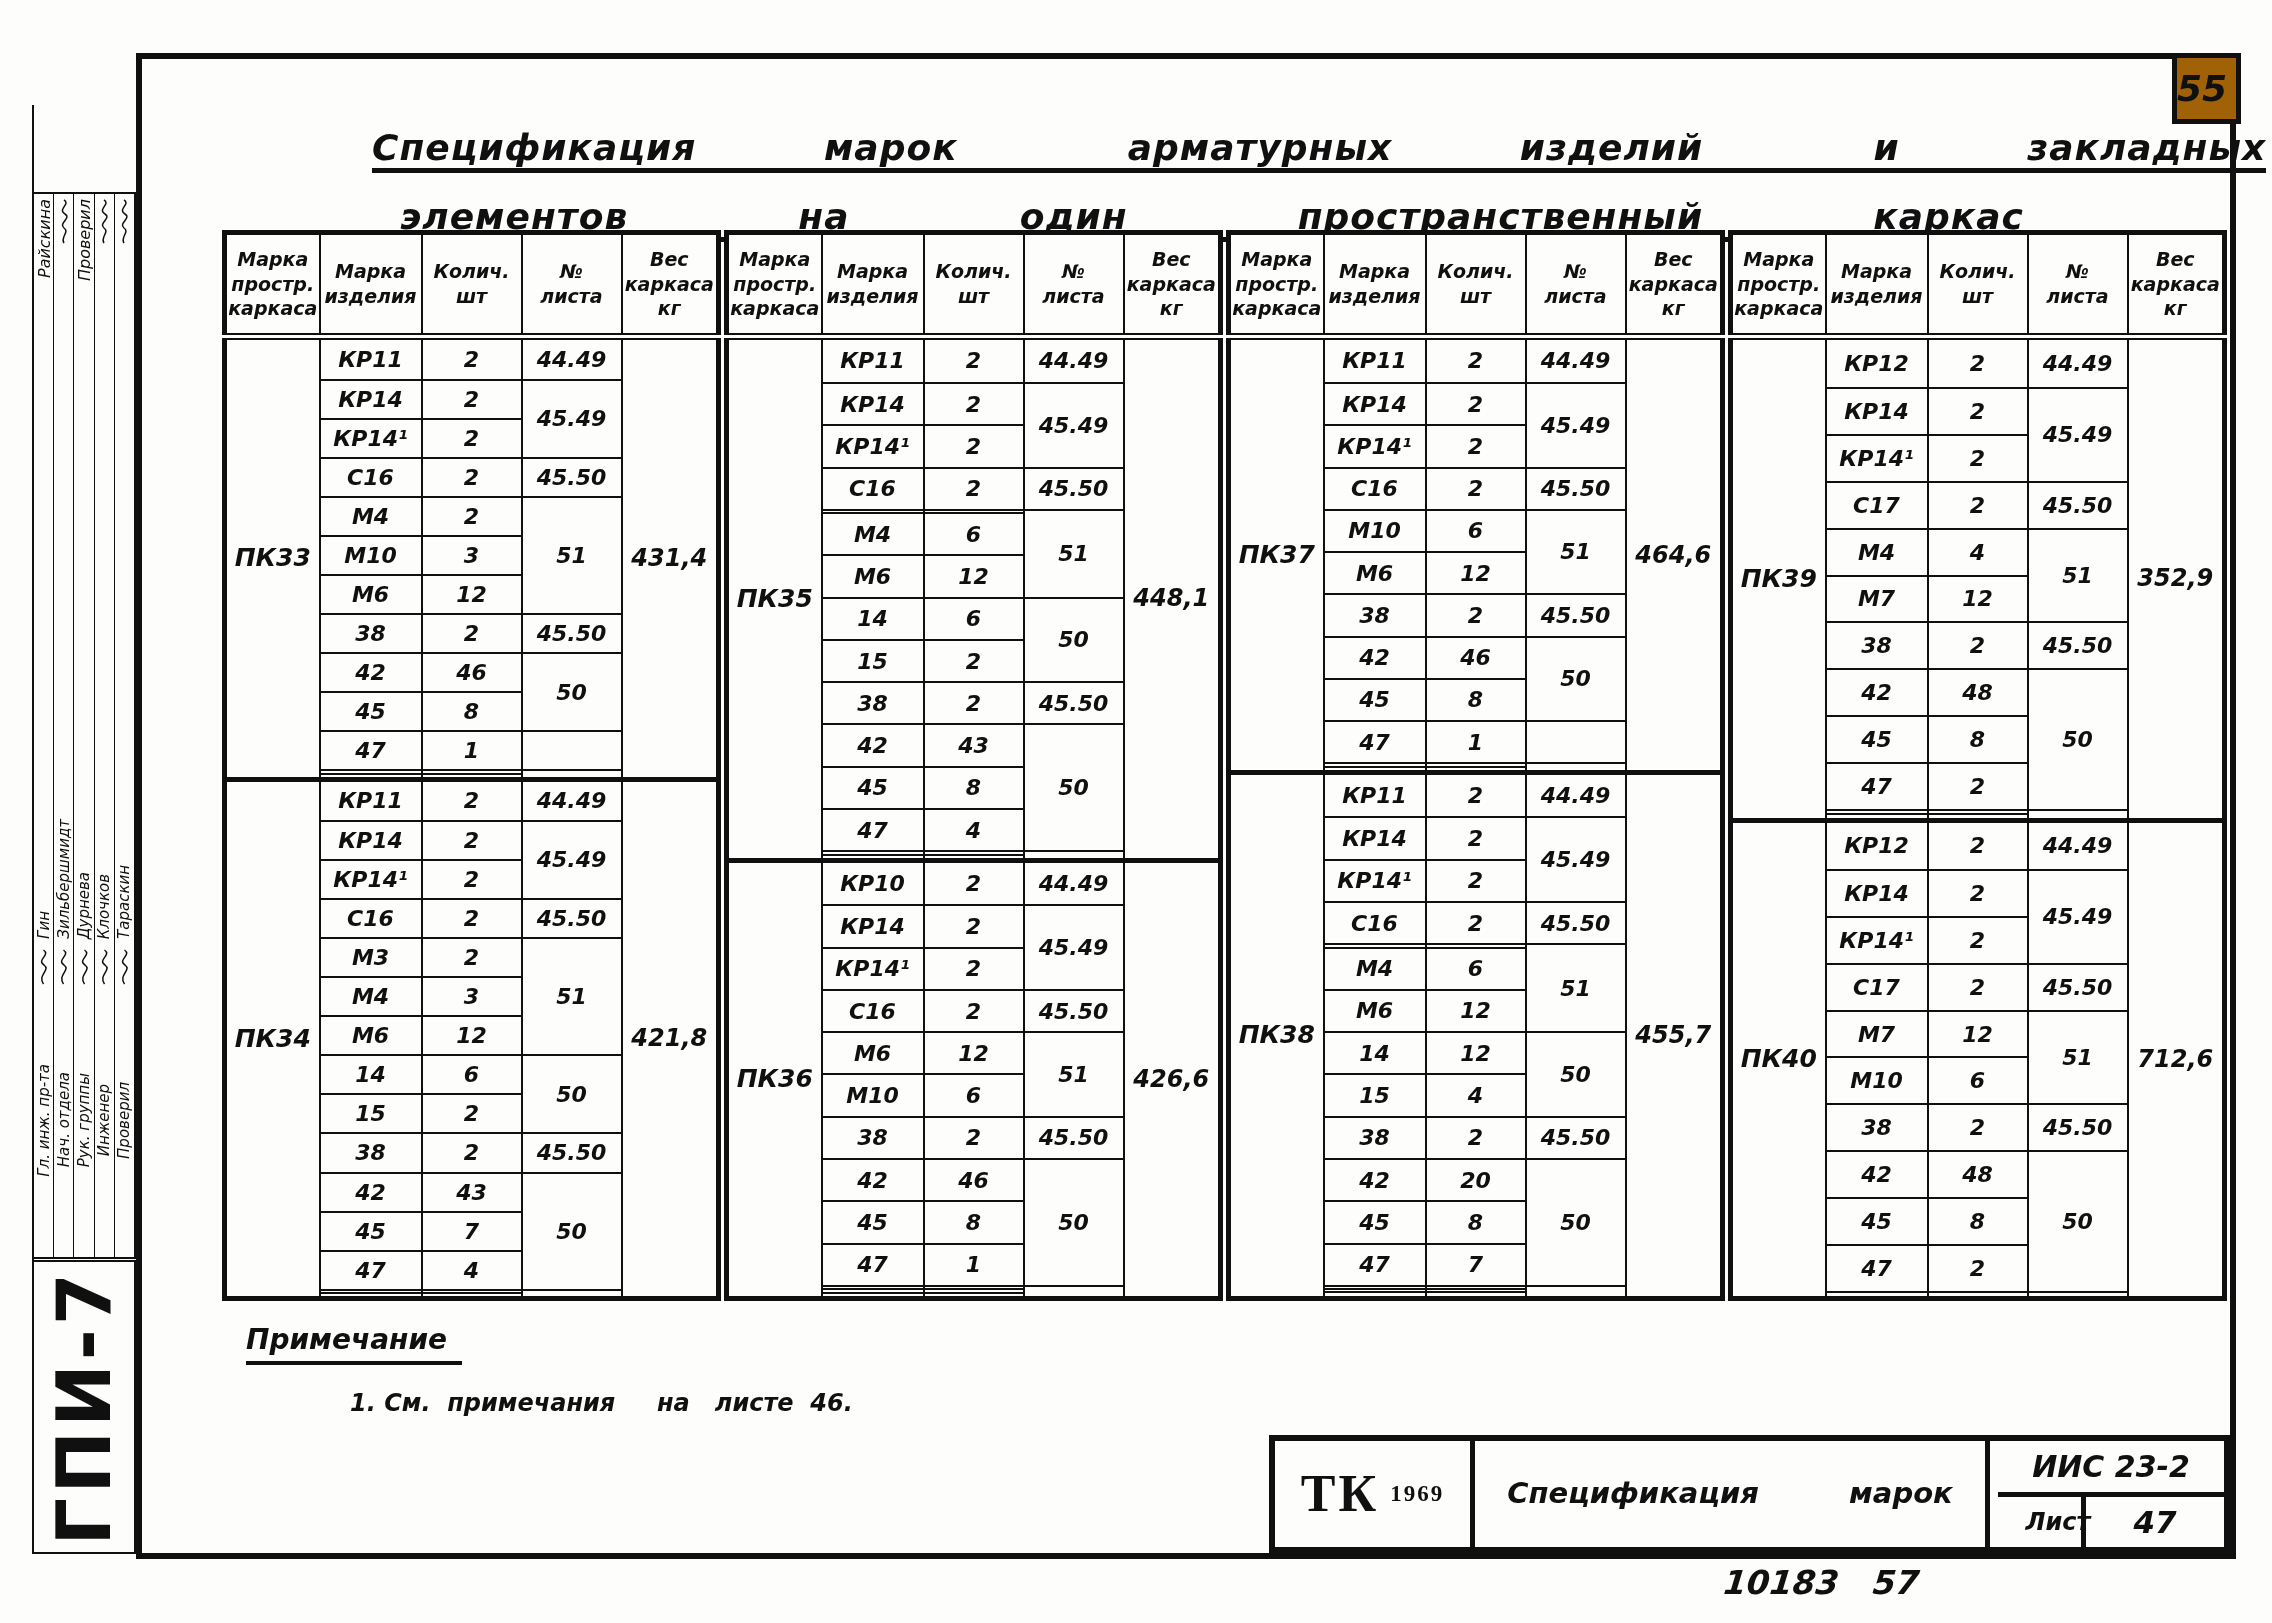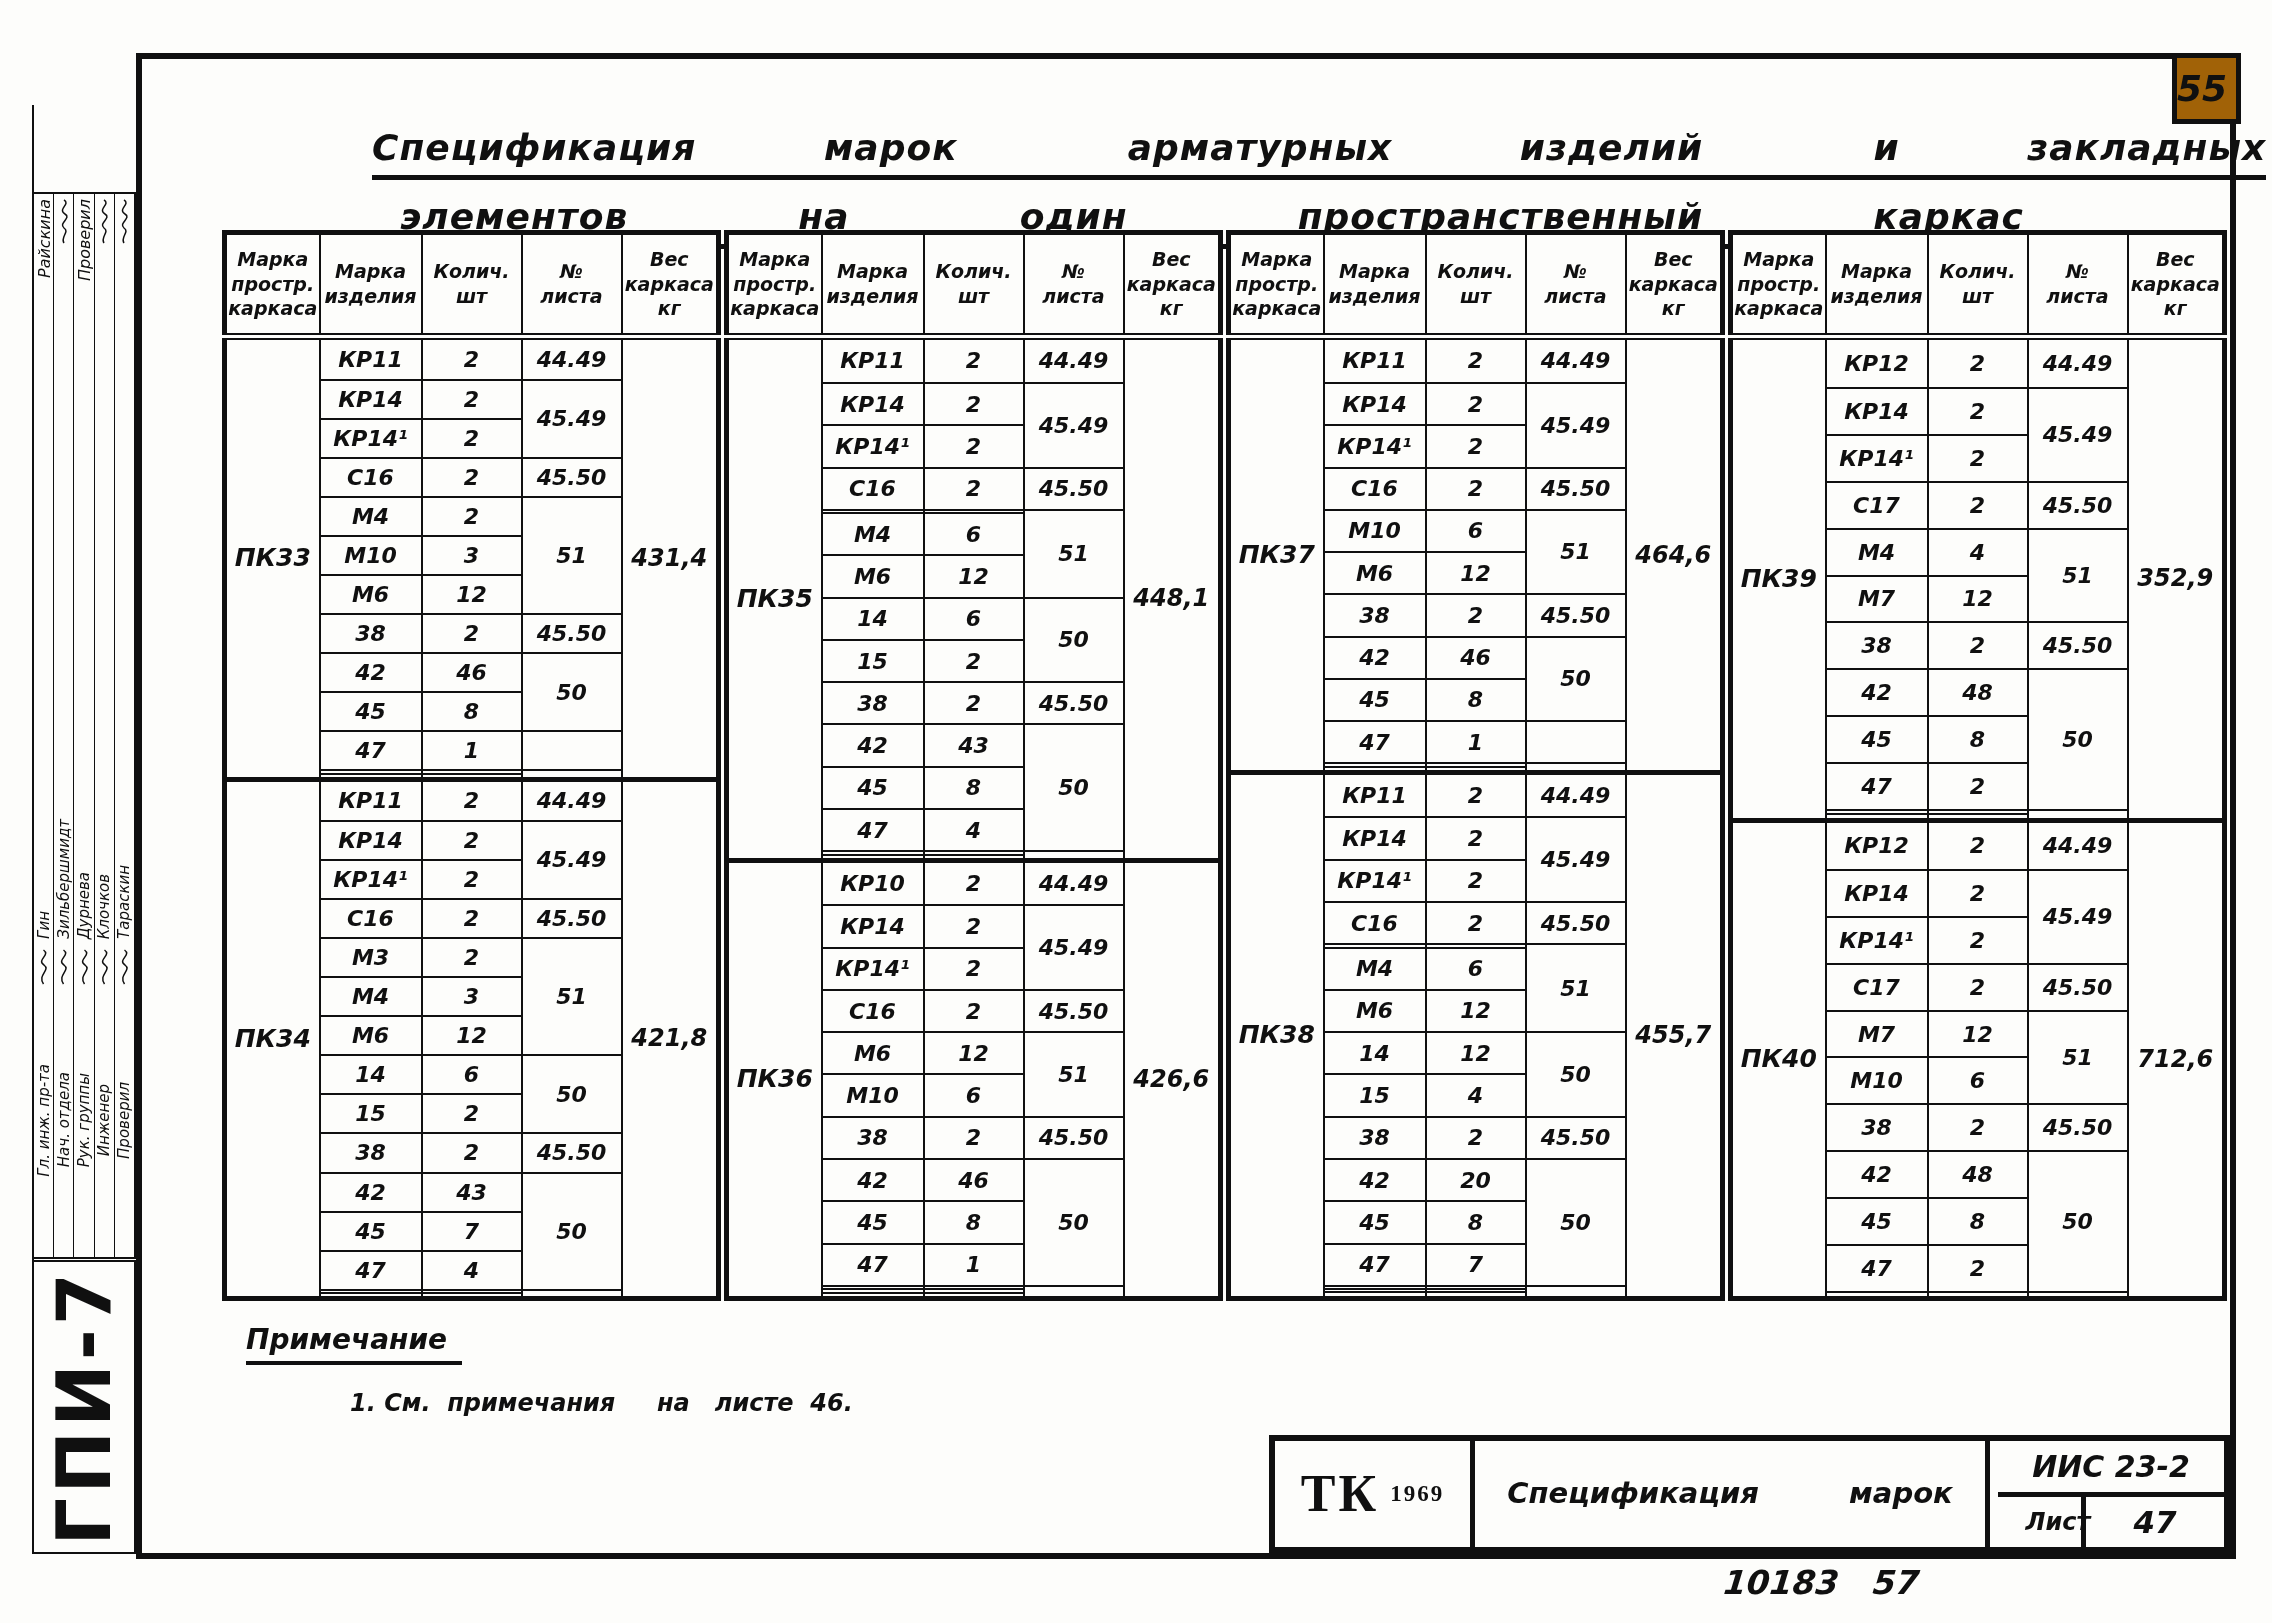--- a/index.html
+++ b/index.html
@@ -9,21 +9,21 @@
   #frame{position:absolute;left:136px;top:53px;width:2088px;height:1494px;
          border:6.5px solid #101010;background:#fdfdfb;}
   
   #leftedge{position:absolute;left:31.5px;top:105px;width:2px;height:1449px;background:#101010;}
   
   #pagenum{position:absolute;left:2172px;top:53px;width:59px;height:61px;border:5.5px solid #101010;
            display:flex;align-items:center;justify-content:flex-start;
            font:700 italic 36px "DejaVu Sans",sans-serif;background:#a16207;}
   
   .maintitle{position:absolute;white-space:pre;font:700 italic 36px "DejaVu Sans",sans-serif;
-             border-bottom:5.5px solid #101010;padding-bottom:7px;letter-spacing:1px;}
+             border-bottom:5.5px solid #101010;padding-bottom:0;letter-spacing:1px;}
   #title1{left:372px;top:127px;word-spacing:29px;}
   #title2{left:400px;top:196px;word-spacing:29px;}
   
   .tblhost{position:absolute;top:230px;}
   #t0{left:222px;} #t1{left:724px;} #t2{left:1226px;} #t3{left:1728px;}
   table.spec{border-collapse:collapse;table-layout:fixed;width:495px;height:1071px;
              font:700 italic 22px/1.05 "DejaVu Sans",sans-serif;background:#fdfdfb;}
   table.spec th,table.spec td{border:2.5px solid #101010;padding:0;text-align:center;vertical-align:middle;
              overflow:hidden;}
   table.spec{border:5.5px solid #101010;}

